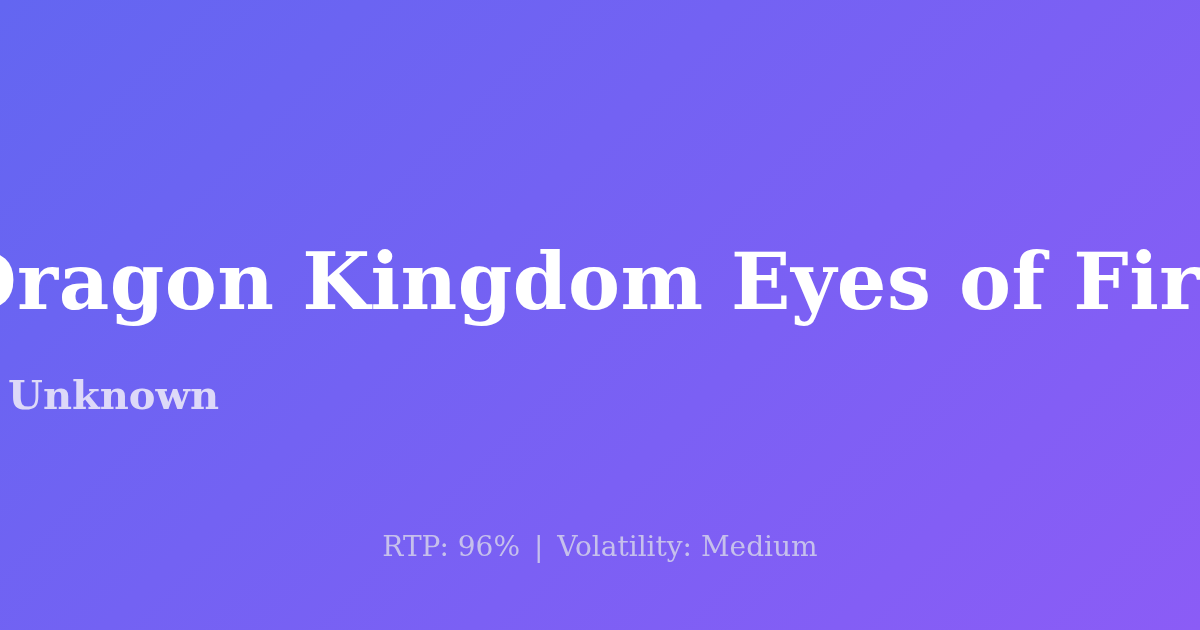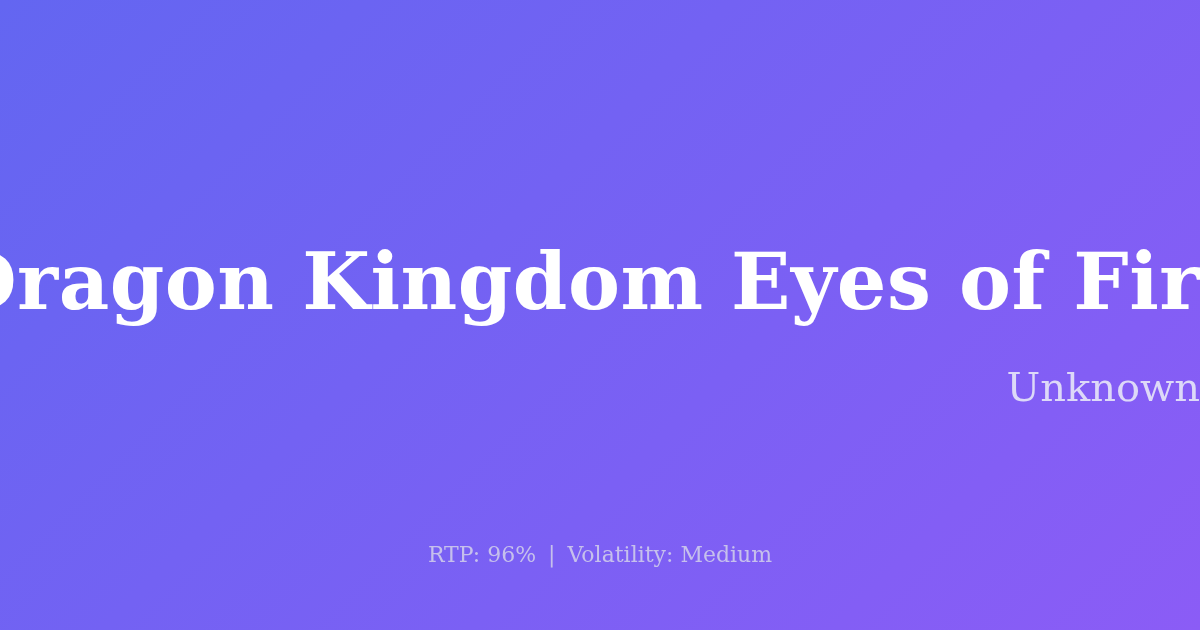--- a/index.html
+++ b/index.html
@@ -55,40 +55,40 @@
     text-align: center;
     flex: 0 0 auto;
   }
 
   
   .card-subtitle {
     position: absolute;
     left: 0;
     right: 0;
     top: 362px;
-    margin: 0;
+    margin: 8px;
     font-family: "DejaVu Serif", "Liberation Serif", serif;
-    font-weight: 400;
+    font-weight: 700;
     font-size: 40px;
     line-height: 50px;
     color: #ddd9f8;
-    text-align: right;
+    text-align: left;
     white-space: nowrap;
   }
 
   
   .card-meta {
     position: absolute;
     left: 0;
     right: 0;
     top: 529px;
-    margin: 12px;
+    margin: 4px;
     font-family: "DejaVu Serif", "Liberation Serif", serif;
     font-weight: 400;
-    font-size: 22px;
+    font-size: 28px;
     line-height: 28px;
     color: #c6c0ec;
     text-align: center;
     white-space: nowrap;
   }
 
   .card-meta .meta-sep {
     padding: 0 5px;
     color: #c6c0ec;
   }

